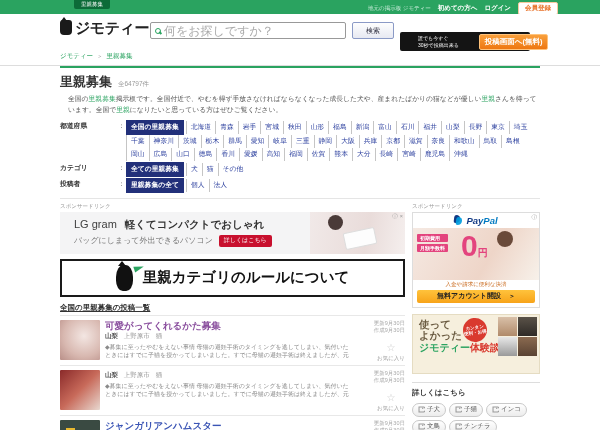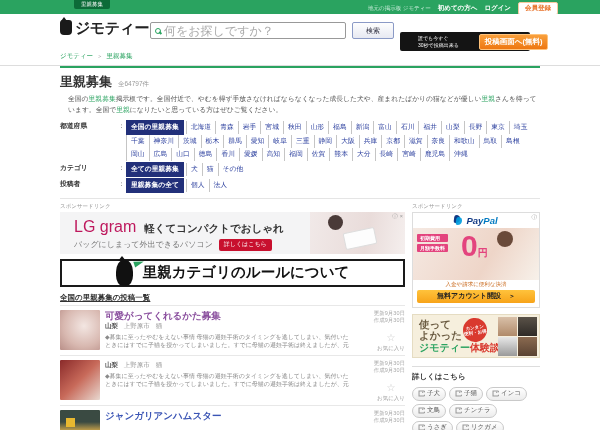--- a/index.html
+++ b/index.html
@@ -66,35 +66,35 @@
   .hr2 { border-top:1px solid #e5e5e5; margin-top:5px; }
 
   .main { display:flex; gap:7px; margin-top:4px; }
   .left-col { width:345px; flex:none; }
   .right-col { width:128px; flex:none; }
   .sponsored { font-size:5.5px; color:#999; margin-bottom:2px; }
 
   
   .lg-ad { height:42px; background:#f4f4f5; position:relative; overflow:hidden; padding:6px 0 0 14px; cursor:pointer; }
   .lg-line1 { display:flex; align-items:baseline; gap:8px; }
-  .lg-brand { font-size:16px; color:#be185d; }
+  .lg-brand { font-size:11px; color:#404040; }
   .lg-head { font-size:10.5px; font-weight:bold; color:#333; }
   .lg-line2 { display:flex; align-items:center; gap:6px; margin-top:3px; }
   .lg-sub { font-size:8px; color:#777; }
   .lg-cta { background:#c8102e; color:#fff; font-size:6px; padding:1.5px 5px; border-radius:2px; }
   .lg-photo { position:absolute; right:0; top:0; width:95px; height:42px;
     background:linear-gradient(100deg,#f1e9e8,#e9dcda 60%,#f5efee); }
   .lg-photo::before { content:""; position:absolute; left:18px; top:3px; width:15px; height:15px;
     border-radius:50%; background:#4a3a38; }
   .lg-photo::after { content:""; position:absolute; left:34px; top:18px; width:30px; height:15px;
     background:#fdfdfd; border:1px solid #ddd; border-radius:2px; transform:rotate(-12deg); }
   .ad-ico { position:absolute; top:1px; right:2px; font-size:5.5px; color:#999; display:flex; gap:2px; }
 
   
-  .rules { margin-top:5px; height:28px; border:2px solid #1a1a1a; background:#fff;
+  .rules { margin-top:5px; height:38px; border:2px solid #1a1a1a; background:#fff;
     display:flex; align-items:center; justify-content:center; gap:10px; cursor:pointer; }
   .rules-mascot { width:17px; height:26px; background:#111; border-radius:45% 45% 40% 40%; position:relative; flex:none; }
   .rules-mascot::before { content:""; position:absolute; top:-4px; left:2px;
     border-left:4px solid transparent; border-right:4px solid transparent; border-bottom:5px solid #111; }
   .rules-mascot::after { content:""; position:absolute; top:0; right:-11px;
     border-top:3px solid transparent; border-bottom:3px solid transparent; border-left:10px solid #2aa360;
     transform:rotate(-18deg); }
   .rules-txt { text-align:center; }
   .rules-title { font-size:14.5px; font-weight:900; color:#111; line-height:1.1; }
   .rules-sub { font-size:7.5px; font-weight:bold; color:#2aa360; margin-top:1px; }
@@ -144,21 +144,21 @@
   .pp-badge { background:#e3447e; color:#fff; font-size:5px; font-weight:bold; padding:1px 3px; border-radius:1px; }
   .pp-zero { position:absolute; left:48px; top:1px; display:flex; align-items:baseline; }
   .pp-0 { font-size:30px; font-weight:900; color:#e3447e; line-height:1.1; }
   .pp-yen { font-size:10px; font-weight:900; color:#e3447e; }
   .pp-caption { font-size:5.5px; color:#c96a1e; text-align:center; margin:1px 0; }
   .pp-btn { margin:1px 4px 4px; height:13px; background:linear-gradient(#ffc33c,#f7a319);
     border-radius:2px; font-size:7px; font-weight:bold; color:#222;
     display:flex; align-items:center; justify-content:center; gap:8px; }
   .pp-arrow { font-size:6px; }
 
-  .taiken { margin-top:6px; height:44px; background:#f6efdd; border:1px solid #e5dcc2;
+  .taiken { margin-top:6px; height:60px; background:#f6efdd; border:1px solid #e5dcc2;
     position:relative; padding:4px 0 0 6px; cursor:pointer; }
   .tk-l1, .tk-l2 { font-size:10.5px; font-weight:900; color:#6a5a40; line-height:1.1; }
   .tk-l3 { margin-top:1px; font-size:10px; font-weight:900; line-height:1; }
   .tk-brand { color:#2aa360; }
   .tk-suffix { color:#d93a2f; }
   .tk-badge { position:absolute; left:50px; top:3px; width:24px; height:24px; border-radius:50%;
     background:#d93a2f; color:#fff; display:flex; flex-direction:column; align-items:center;
     justify-content:center; transform:rotate(-8deg); line-height:1.2; }
   .tk-badge span { font-size:4.5px; font-weight:bold; white-space:nowrap; }
   .tk-photos { position:absolute; right:2px; top:2px; width:39px; display:flex; flex-wrap:wrap; gap:1px; }

